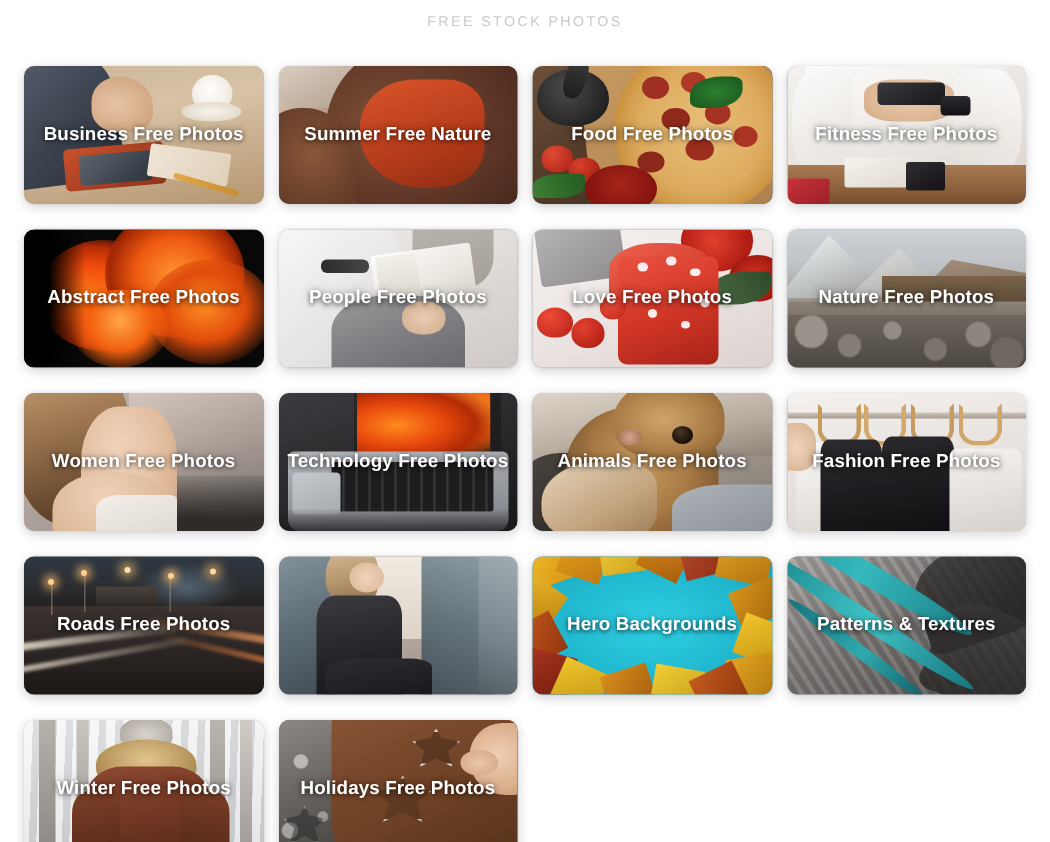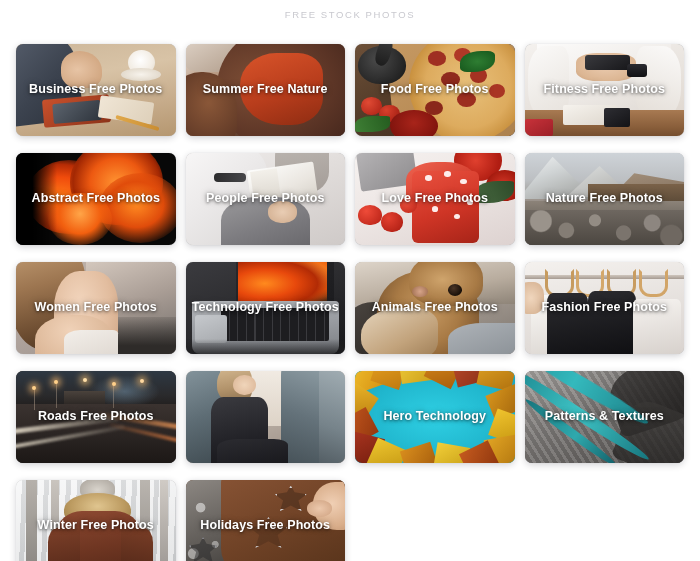--- a/index.html
+++ b/index.html
@@ -1073,21 +1073,21 @@
           <i class="l8"></i>
           <i class="l9"></i>
           <i class="l10"></i>
           <i class="l11"></i>
           <i class="l12"></i>
           <i class="l13"></i>
           <i class="l14"></i>
           <i class="l15"></i>
           <i class="l16"></i>
         </div>
-        <div class="card-label">Hero Technology</div>
+        <div class="card-label">Hero Backgrounds</div>
       </div>
       <div class="card">
         <div class="card-art art-patterns">
           <i class="rock"></i>
           <i class="dark1"></i>
           <i class="dark2"></i>
           <i class="v1"></i>
           <i class="v2"></i>
           <i class="v3"></i>
         </div>

